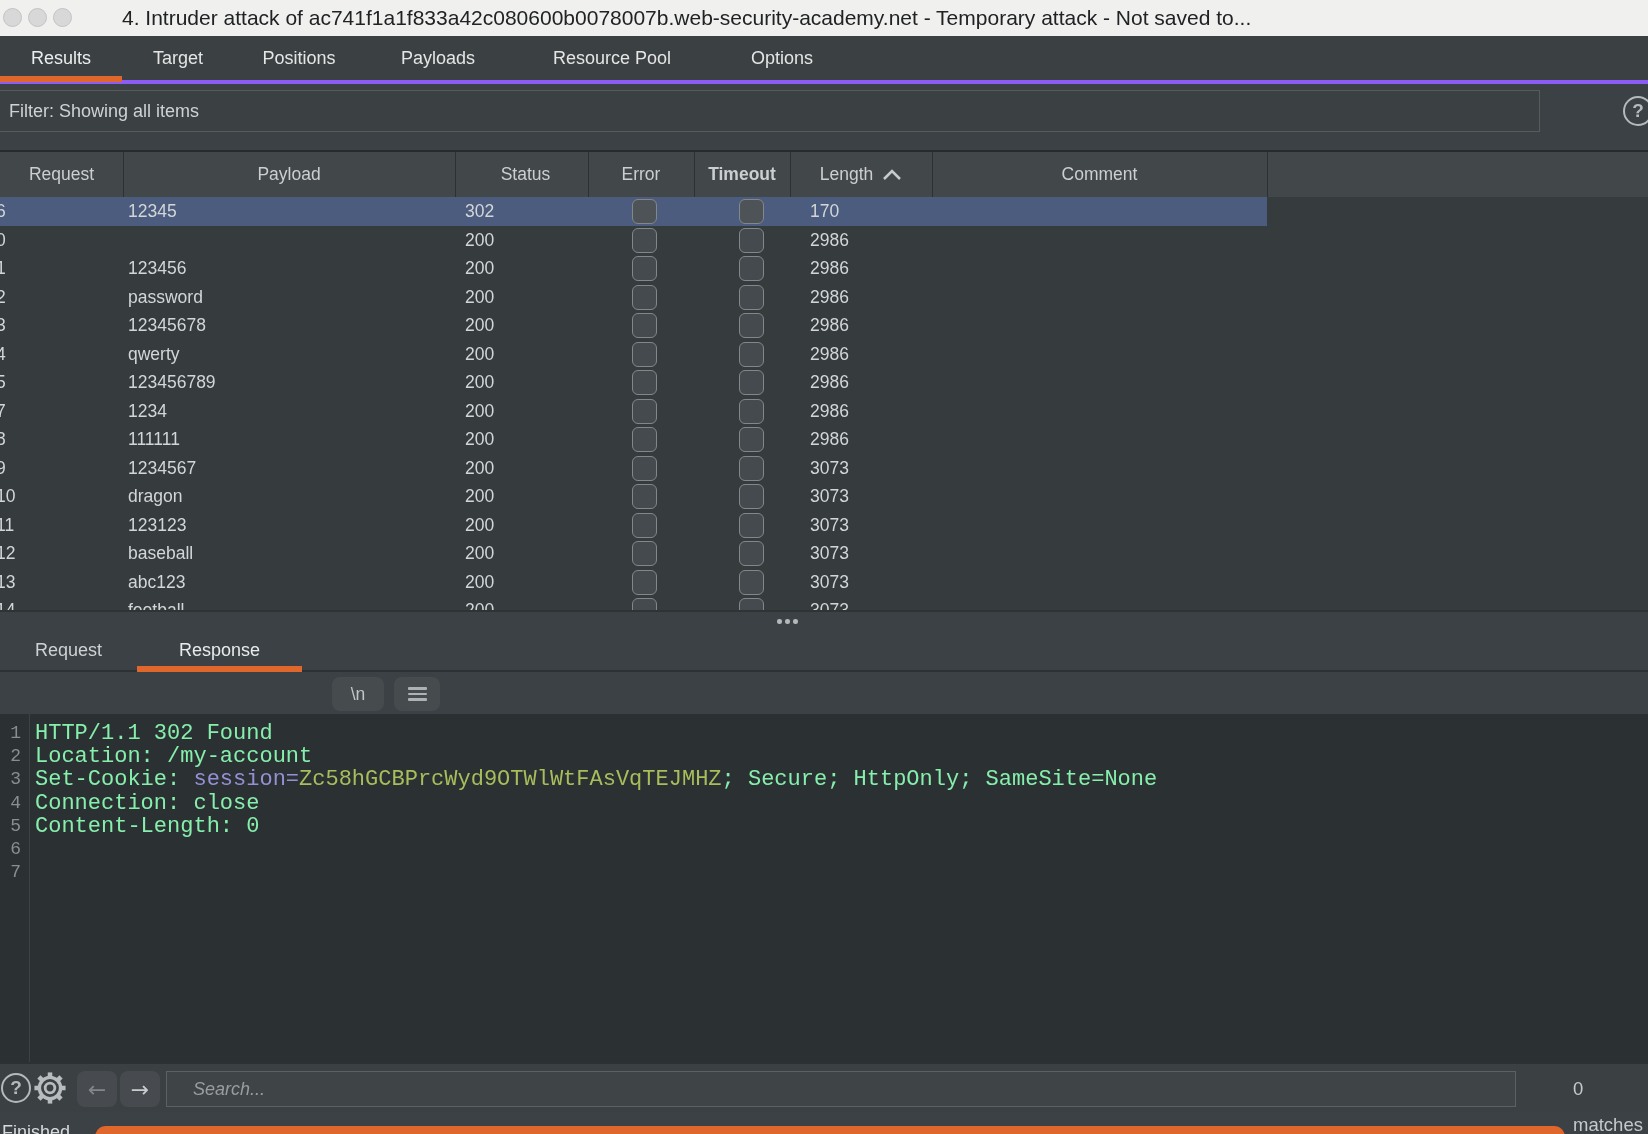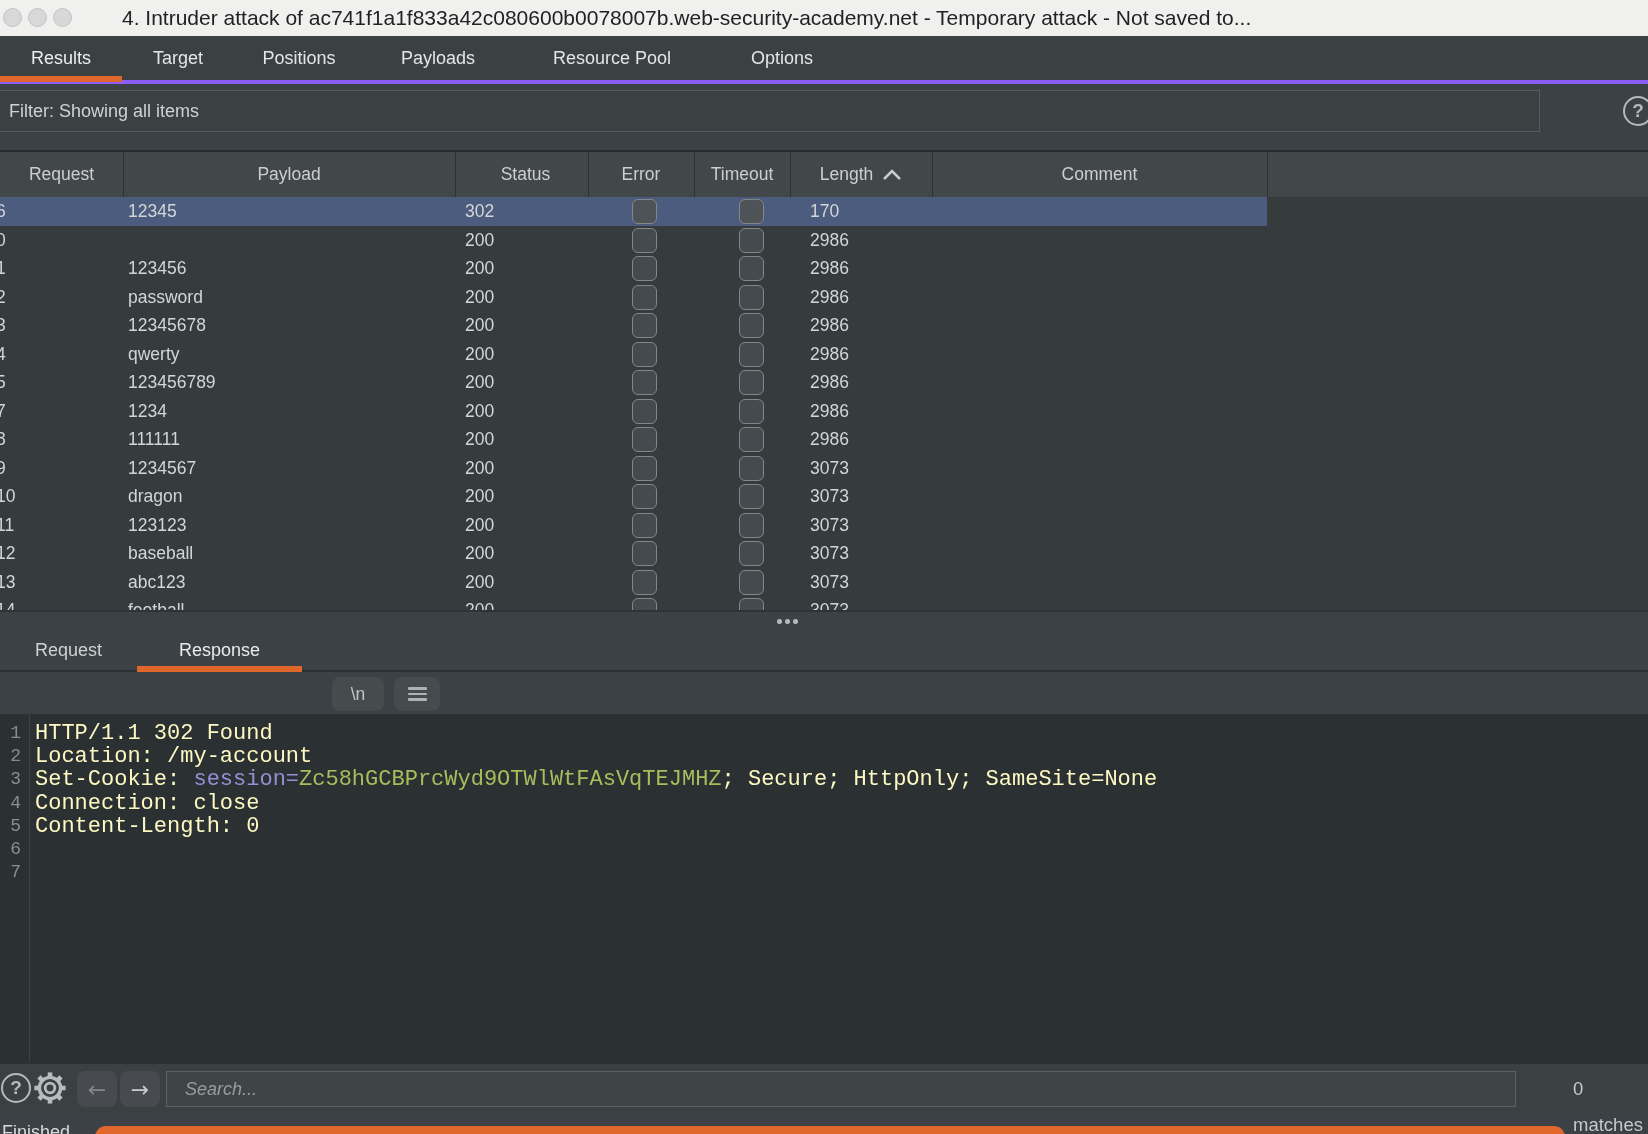--- a/index.html
+++ b/index.html
@@ -87,34 +87,34 @@
   #menu-btn .bars { display:flex; flex-direction:column; gap:3px; }
   #menu-btn .bars i { display:block; width:19px; height:2.5px; background:#aeb2b4; border-radius:1px; }
   
   #editor { position:absolute; left:0; top:714px; width:1648px; height:348px; background:#2b3033;
         font-family:"Liberation Mono","DejaVu Sans Mono",monospace; }
   #gutter-line { position:absolute; left:29px; top:0; width:1px; height:100%; background:#3d4245; }
   #lines { position:absolute; left:0; top:8px; width:1648px; }
   .line { position:relative; height:23.2px; line-height:23.2px; white-space:pre; }
   .lnum { position:absolute; left:0; top:0; width:21px; text-align:right; font-size:18px; color:#898e90; }
   .code { position:absolute; left:35px; top:0; font-size:22px; color:#d6d8d9; }
-  .seg-default { color:#fef9c3; } .seg-attr { color:#968fd4;margin-top:20px; } .seg-value { color:#a8bd5b; }
+  .seg-default { color:#86efac; } .seg-attr { color:#968fd4;margin-top:20px; } .seg-value { color:#a8bd5b; }
   
   #bottombar { position:absolute; left:0; top:1062px; width:1648px; height:50px; background:#3b4043;
         border-top:2px solid #2c3134; }
   #bb-help { left:1px; top:9px; position:absolute; }
   #bb-gear { position:absolute; left:33px; top:7px; width:34px; height:34px; }
   .navbtn { position:absolute; top:7px; width:40px; height:36px; background:#474b4f; border-radius:8px;
         display:flex; align-items:center; justify-content:center; font-size:22px;
         font-family:"DejaVu Sans",sans-serif; }
   #nav-back { left:77px; color:#83878a; }
   #nav-fwd { left:120px; color:#c9cccd; }
   #search-input { position:absolute; left:166px; top:7px; width:1350px; height:36px;
         background:#3f4447; border:1px solid #5c6163; color:#d3d6d7; font-size:18px;
-        padding:0 18px; outline:none; font-family:"Liberation Sans","DejaVu Sans",sans-serif; }
+        padding:0 26px; outline:none; font-family:"Liberation Sans","DejaVu Sans",sans-serif; }
   #search-input::placeholder { font-style:italic; color:#999da0; }
   #matches { position:absolute; left:1540px; top:7px; height:36px; line-height:36px;
         font-size:18.5px; color:#c6c9cb;margin-left:33px; }
   
   #statusrow { position:absolute; left:0; top:1112px; width:1648px; height:40px; }
   #status-label { position:absolute; left:2px; top:10px; font-size:18px; color:#d8dadb; }
   #progress { position:absolute; left:95px; top:14px; width:1470px; height:22px; border-radius:11px;
         background:var(--accent,#e0672c); }
   svg { display:block; }
 </style>
@@ -163,21 +163,21 @@
       </div>
       <div class="hcell" style="left: 123px; width: 332px;">
         <span>Payload</span>
       </div>
       <div class="hcell" style="left: 455px; width: 133px; padding-left: 8px;">
         <span>Status</span>
       </div>
       <div class="hcell" style="left: 588px; width: 106px;">
         <span>Error</span>
       </div>
-      <div class="hcell" style="left: 694px; width: 96px;">
+      <div class="hcell" style="left: 694px; width: 96px; font-weight: bold;">
         <span>Timeout</span>
       </div>
       <div class="hcell" style="left: 790px; width: 142px;">
         <span>Length</span>
         <svg class="sort-caret" width="20" height="12" viewBox="0 0 20 12">
           <polyline points="2,10 10,2 18,10" fill="none" stroke="#c8cbcd" stroke-width="2.6"></polyline>
         </svg>
       </div>
       <div class="hcell" style="left: 932px; width: 335px;">
         <span>Comment</span>

